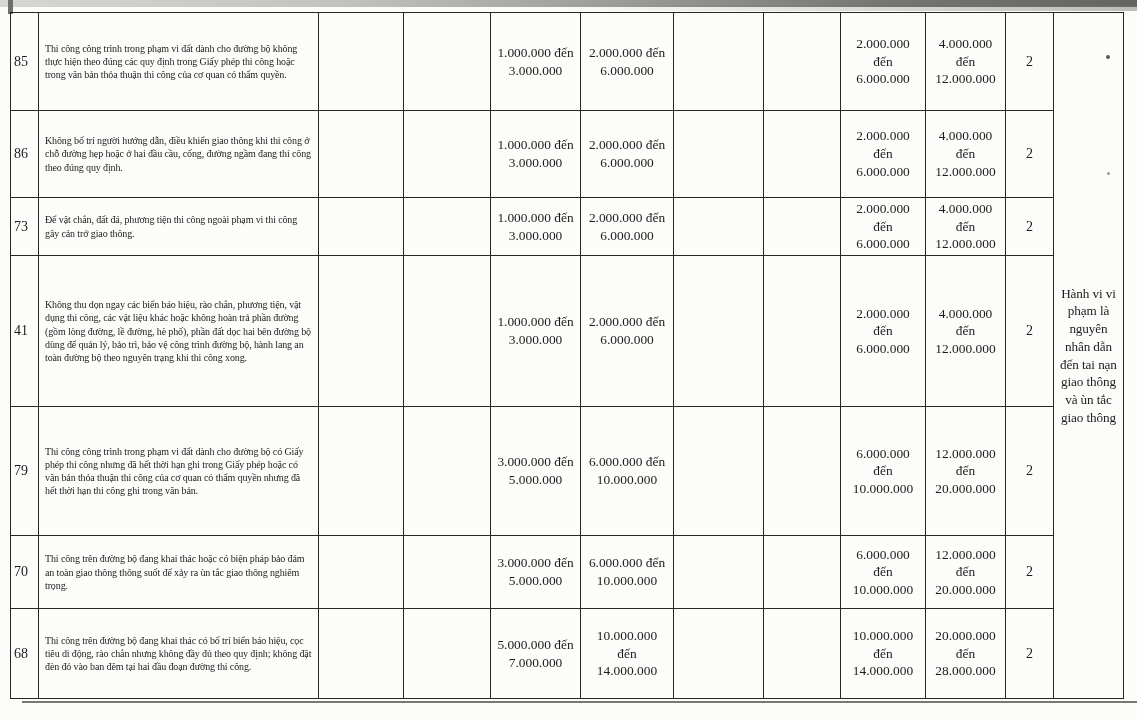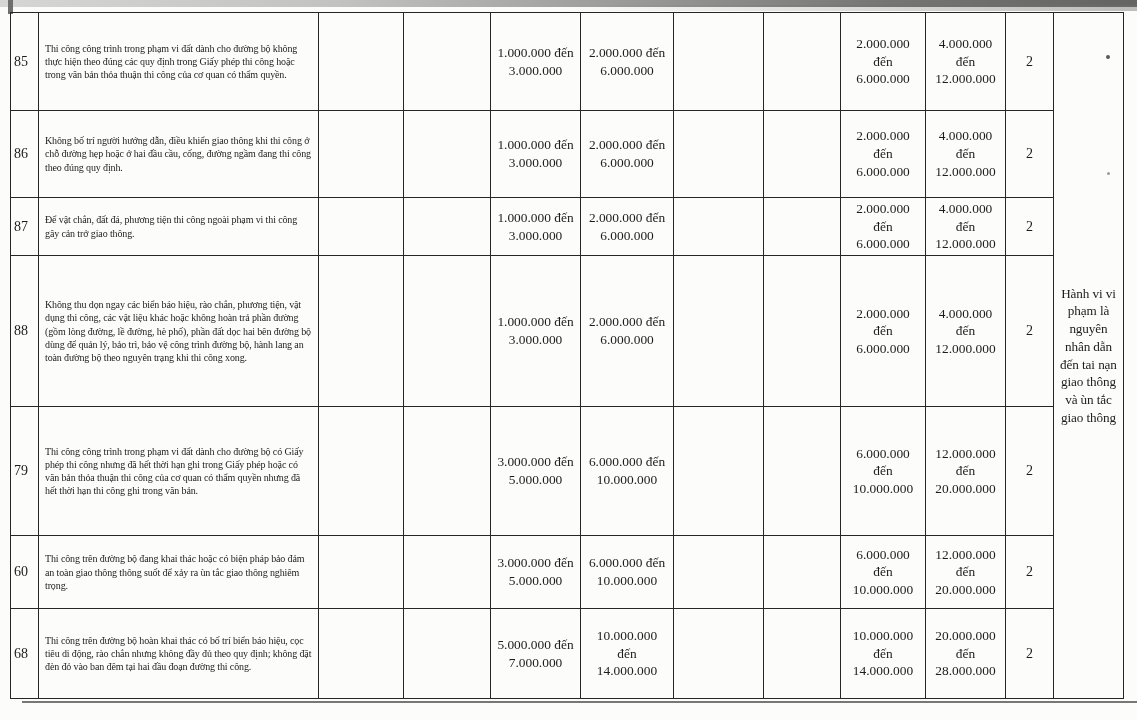--- a/index.html
+++ b/index.html
@@ -122,40 +122,40 @@
       <td class="empty"></td>
       <td class="fine">2.000.000
 đến
 6.000.000</td>
       <td class="fine">4.000.000 đến
 12.000.000</td>
       <td class="pts">2</td>
     </tr>
 
     <tr class="r2">
-      <td class="num">87</td>
+      <td class="num">73</td>
       <td class="desc">Để vật chắn, đất đá, phương tiện thi công ngoài phạm vi thi công gây cản trở giao thông.</td>
       <td class="empty"></td>
       <td class="empty"></td>
       <td class="fine">1.000.000 đến
 3.000.000</td>
       <td class="fine">2.000.000 đến
 6.000.000</td>
       <td class="empty"></td>
       <td class="empty"></td>
       <td class="fine">2.000.000
 đến
 6.000.000</td>
       <td class="fine">4.000.000 đến
 12.000.000</td>
       <td class="pts">2</td>
     </tr>
 
     <tr class="r3">
-      <td class="num">88</td>
+      <td class="num">41</td>
       <td class="desc">Không thu dọn ngay các biển báo hiệu, rào chắn, phương tiện, vật dụng thi công, các vật liệu khác hoặc không hoàn trả phần đường (gồm lòng đường, lề đường, hè phố), phần đất dọc hai bên đường bộ dùng để quản lý, bảo trì, bảo vệ công trình đường bộ, hành lang an toàn đường bộ theo nguyên trạng khi thi công xong.</td>
       <td class="empty"></td>
       <td class="empty"></td>
       <td class="fine">1.000.000 đến
 3.000.000</td>
       <td class="fine">2.000.000 đến
 6.000.000</td>
       <td class="empty"></td>
       <td class="empty"></td>
       <td class="fine">2.000.000
@@ -180,42 +180,42 @@
       <td class="fine">6.000.000
 đến
 10.000.000</td>
       <td class="fine">12.000.000
 đến
 20.000.000</td>
       <td class="pts">2</td>
     </tr>
 
     <tr class="r5">
-      <td class="num">60</td>
+      <td class="num">70</td>
       <td class="desc">Thi công trên đường bộ đang khai thác hoặc có biện pháp bảo đảm an toàn giao thông thông suốt để xảy ra ùn tắc giao thông nghiêm trọng.</td>
       <td class="empty"></td>
       <td class="empty"></td>
       <td class="fine">3.000.000 đến
 5.000.000</td>
       <td class="fine">6.000.000 đến
 10.000.000</td>
       <td class="empty"></td>
       <td class="empty"></td>
       <td class="fine">6.000.000
 đến
 10.000.000</td>
       <td class="fine">12.000.000
 đến
 20.000.000</td>
       <td class="pts">2</td>
     </tr>
 
     <tr class="r6">
       <td class="num">68</td>
-      <td class="desc">Thi công trên đường bộ hoàn khai thác có bố trí biển báo hiệu, cọc tiêu di động, rào chắn nhưng không đầy đủ theo quy định; không đặt đèn đỏ vào ban đêm tại hai đầu đoạn đường thi công.</td>
+      <td class="desc">Thi công trên đường bộ đang khai thác có bố trí biển báo hiệu, cọc tiêu di động, rào chắn nhưng không đầy đủ theo quy định; không đặt đèn đỏ vào ban đêm tại hai đầu đoạn đường thi công.</td>
       <td class="empty"></td>
       <td class="empty"></td>
       <td class="fine">5.000.000 đến
 7.000.000</td>
       <td class="fine">10.000.000
 đến
 14.000.000</td>
       <td class="empty"></td>
       <td class="empty"></td>
       <td class="fine">10.000.000

